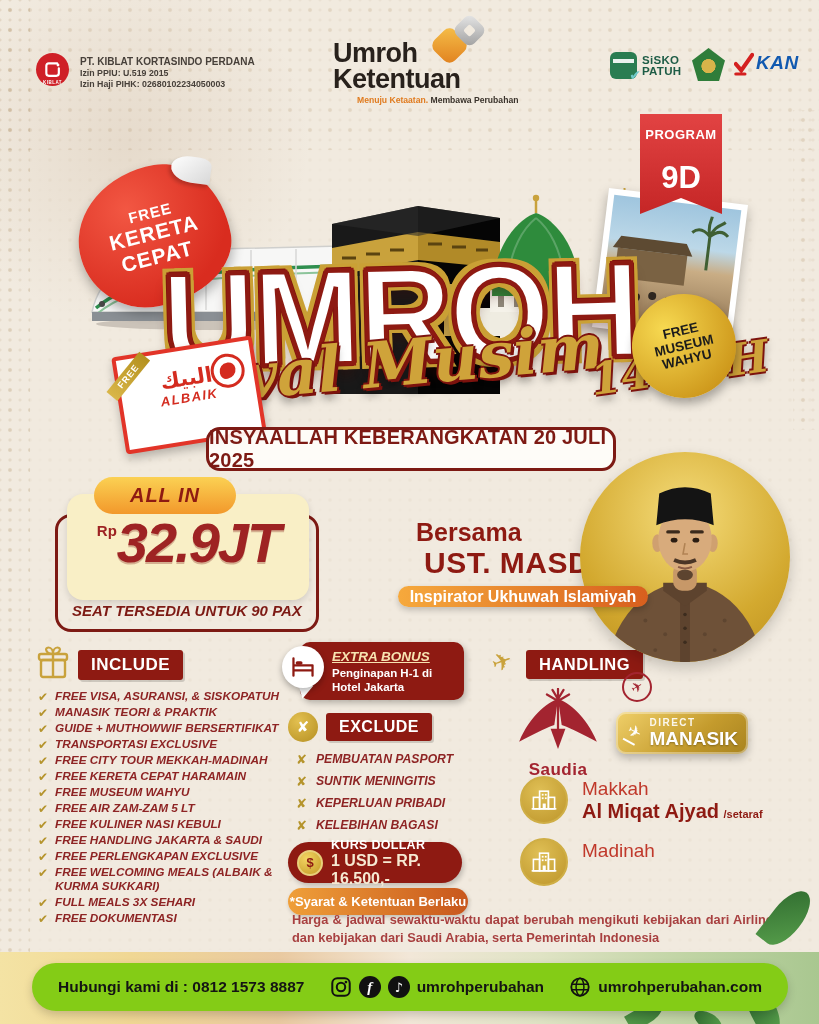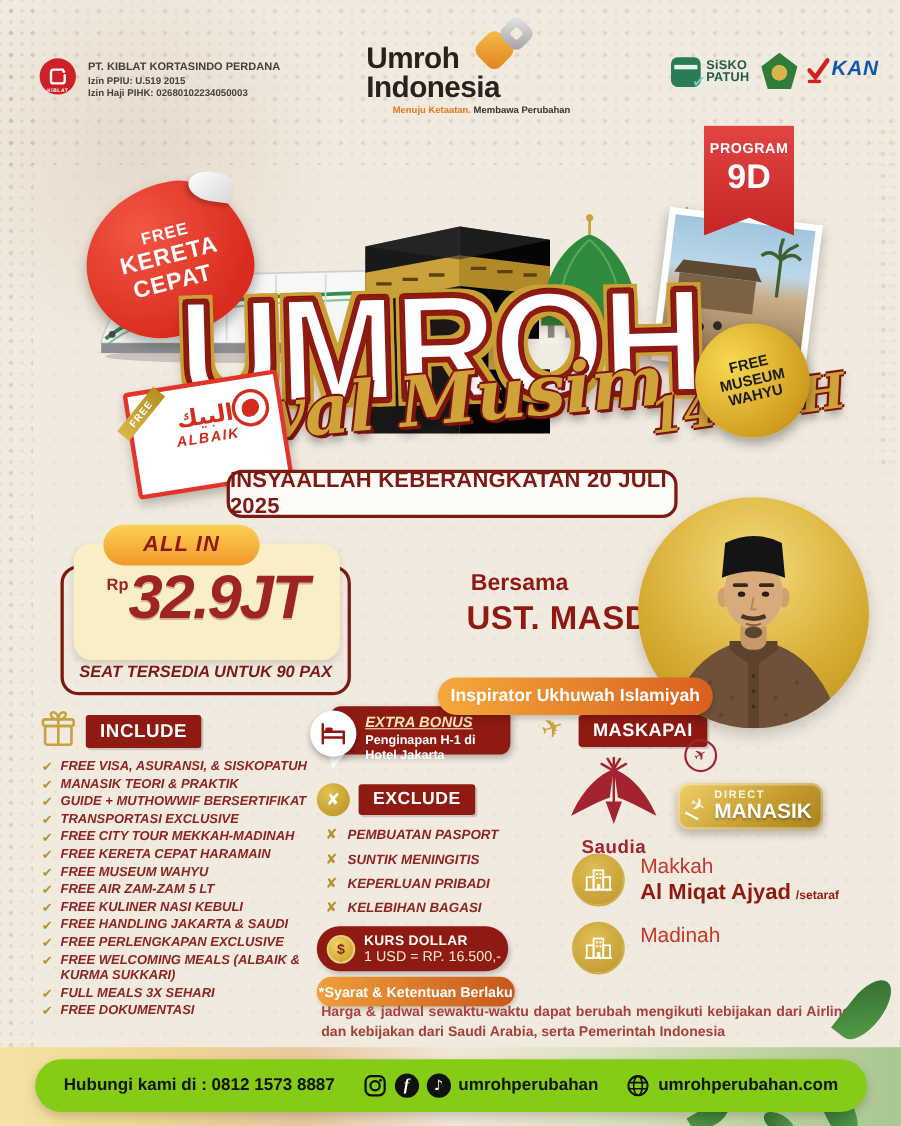--- a/index.html
+++ b/index.html
@@ -55,21 +55,21 @@
   .kan { left:734px; top:52px; display:flex; align-items:flex-start; gap:2px; }
   .kan-tx { font-size:19px; font-weight:900; font-style:italic; color:#1159b0; letter-spacing:.5px; }
 
   
   .ribbon { left:640px; top:114px; width:82px; height:100px; z-index:6;
     background:linear-gradient(180deg,#e24343 0%,#c52626 100%);
     clip-path:polygon(0 0,100% 0,100% 100%,50% 84%,0 100%);
     filter:drop-shadow(0 4px 5px rgba(0,0,0,.3));
     text-align:center; color:#fff; }
   .ribbon .r1 { margin-top:13px; font-size:13px; font-weight:900; letter-spacing:.5px; }
-  .ribbon .r2 { font-size:31px; font-weight:900; margin-top:1px; }
+  .ribbon .r2 { font-size:31px; font-weight:900; margin-top:18px; }
 
   
   .train { left:86px; top:212px; width:258px; height:120px; z-index:2; }
   .kaaba { left:316px; top:148px; width:198px; height:248px; z-index:2; }
   .dome { left:470px; top:188px; width:205px; height:148px; z-index:2; }
   .polaroid { left:600px; top:196px; width:140px; height:140px; transform:rotate(7deg);
     background:#fff; padding:6px; box-shadow:0 5px 12px rgba(0,0,0,.28); z-index:3; }
   .pol-img { width:100%; height:100%; position:relative; overflow:hidden;
     background:linear-gradient(180deg,#9fc5de 0%,#bcd8e8 34%,#c9ad85 52%,#8a6f4e 100%); }
 
@@ -139,42 +139,42 @@
     display:flex; align-items:center; justify-content:center;
     color:#8e1a12; font-size:20px; font-weight:900; font-style:italic; letter-spacing:1px; }
   .price-line { left:67px; top:510px; width:242px; text-align:center; z-index:3; color:#9e2323; }
   .price-rp { font-size:15px; font-weight:900; vertical-align:26px; }
   .price-amt { font-size:56px; font-weight:900; font-style:italic; letter-spacing:-2px;
     text-shadow:0 2px 0 rgba(125,26,20,.3); }
   .seat { left:55px; top:602px; width:264px; text-align:center; z-index:3;
     font-style:italic; font-weight:900; font-size:15px; color:#7d1a14; }
 
   
-  .bersama { left:428px; top:518px; font-size:21px; font-weight:900; color:#8e1a12;text-align:center; }
+  .bersama { left:416px; top:518px; font-size:25px; font-weight:900; color:#8e1a12;text-align:center; }
   .ust { left:424px; top:546px; font-size:30px; font-weight:900; color:#8e1a12; letter-spacing:.5px; }
-  .inspirator { left:398px; top:586px; width:250px; height:34px; border-radius:17px; z-index:4;
+  .inspirator { left:398px; top:586px; width:250px; height:21px; border-radius:17px; z-index:4;
     background:linear-gradient(90deg,#f6a93c,#d85f1e);
     display:flex; align-items:center; justify-content:center;
-    color:#fff; font-weight:700; font-size:16px; box-shadow:0 3px 6px rgba(0,0,0,.2);margin-top:30px; }
+    color:#fff; font-weight:700; font-size:16px; box-shadow:0 3px 6px rgba(0,0,0,.2); }
   .photo { left:580px; top:452px; width:210px; height:210px; border-radius:50%; overflow:hidden;
     background:radial-gradient(circle at 50% 30%, #f5dc7a, #d3a92f 62%, #bb8e1d);
     box-shadow:0 6px 14px rgba(0,0,0,.18); z-index:3; }
 
   
   .gift-ic { left:36px; top:645px; width:34px; height:36px; }
   .hdr-box { background:#8e1a12; color:#fff; font-weight:900; padding:5px 13px;
     border-radius:3px; box-shadow:2px 2px 0 rgba(0,0,0,.15); display:inline-block; }
   .include-hdr { left:78px; top:650px; font-size:17px; letter-spacing:.5px; }
   .include-list { left:38px; top:690px; width:254px; list-style:none; }
   .include-list li { display:flex; gap:7px; margin-bottom:2px;
     font-style:italic; font-weight:900; font-size:11.8px; line-height:1.17; color:#8e2424; }
   .chk { color:#b5942c; font-family:"DejaVu Sans",sans-serif; font-size:12px; font-style:normal; flex:0 0 auto; }
 
   
-  .extra-card { left:300px; top:642px; width:164px; height:44px; background:#8e1a12;
+  .extra-card { left:300px; top:642px; width:164px; height:58px; background:#8e1a12;
     border-radius:10px; padding:7px 8px 6px 32px; box-shadow:2px 3px 6px rgba(0,0,0,.25); z-index:2; }
   .extra-title { color:#f7e3b0; font-size:13.5px; font-weight:900; font-style:italic;
     text-decoration:underline; }
   .extra-text { color:#fff; font-weight:700; font-size:11.5px; line-height:1.25; width:118px; margin-top:2px; }
   .extra-pin { left:282px; top:646px; width:42px; height:42px; background:#fff; border-radius:50%;
     display:flex; align-items:center; justify-content:center; z-index:3;
     box-shadow:0 3px 6px rgba(0,0,0,.3); }
   .pin-tail { left:296px; top:684px; width:0; height:0; z-index:2;
     border-left:8px solid transparent; border-right:8px solid transparent;
     border-top:15px solid #fff; transform:rotate(12deg); }
@@ -188,21 +188,21 @@
     font-style:italic; font-weight:900; font-size:12.2px; color:#8e2424; }
   .xmk { color:#b5942c; font-family:"DejaVu Sans",sans-serif; font-size:13px; font-style:normal; }
   .kurs { left:288px; top:842px; width:174px; height:41px; background:#8e1a12; border-radius:21px;
     display:flex; align-items:center; gap:8px; padding-left:9px;
     box-shadow:2px 3px 5px rgba(0,0,0,.2); }
   .coin { width:26px; height:26px; border-radius:50%; flex:0 0 auto;
     background:radial-gradient(circle at 35% 30%,#f3d463,#c39a25); border:2px solid #e8cf7a;
     display:flex; align-items:center; justify-content:center;
     color:#8e1a12; font-weight:900; font-size:13px; }
   .kurs .k1 { color:#fff; font-weight:900; font-size:12.5px; letter-spacing:.3px; }
-  .kurs .k2 { color:#f6e9d2; font-weight:400; font-size:13px; }
+  .kurs .k2 { color:#f6e9d2; font-weight:700; font-size:16px; }
   .terms { left:288px; top:888px; width:180px; height:27px; border-radius:14px;
     background:linear-gradient(90deg,#ef9f39,#c8571d); box-shadow:1px 2px 4px rgba(0,0,0,.2);
     display:flex; align-items:center; justify-content:center;
     color:#fff; font-weight:800; font-size:13px; }
 
   
   .mask-plane { left:492px; top:648px; font-size:24px; color:#c9a23c;
     font-family:"DejaVu Sans",sans-serif; transform:rotate(-20deg); }
   .mask-hdr { left:526px; top:650px; font-size:16.5px; letter-spacing:.5px; }
   .saudia { left:508px; top:688px; width:100px; height:74px; }
@@ -274,21 +274,21 @@
     <span class="kiblat-mini">KIBLAT</span>
   </div>
   <div class="abs company">
     <div class="l1">PT. KIBLAT KORTASINDO PERDANA</div>
     <div class="l2">Izin PPIU: U.519 2015</div>
     <div class="l2">Izin Haji PIHK: 02680102234050003</div>
   </div>
 
   <div class="abs brand">
     <div class="bn">Umroh</div>
-    <div class="bn">Indonesia</div>
+    <div class="bn">Ketentuan</div>
     <div class="tg"><span class="tg-a">Menuju Ketaatan.</span><span class="tg-b"> Membawa Perubahan</span></div>
   </div>
   <div class="abs up-mono">
     <div class="up-u"></div>
     <div class="up-p"></div>
   </div>
 
   <div class="abs sisko">
     <div class="sisko-ic">
       <div class="band"></div>
@@ -542,21 +542,21 @@
   <div class="abs kurs">
     <div class="coin">$</div>
     <div>
       <div class="k1">KURS DOLLAR</div>
       <div class="k2">1 USD = RP. 16.500,-</div>
     </div>
   </div>
   <div class="abs terms">*Syarat &amp; Ketentuan Berlaku</div>
 
   <div class="abs mask-plane">✈</div>
-  <div class="abs hdr-box mask-hdr">MASKAPAI</div>
+  <div class="abs hdr-box mask-hdr">HANDLING</div>
   <svg class="abs saudia" viewBox="0 0 100 80">
     <path d="M8,58 C20,30 38,16 50,12 L46,40 C34,44 20,52 8,58 Z" fill="#a32430"></path>
     <path d="M92,58 C80,30 62,16 50,12 L54,40 C66,44 80,52 92,58 Z" fill="#a32430"></path>
     <polygon points="42,44 50,66 58,44" fill="#a32430"></polygon>
     <path d="M50,14 V44 M50,14 L38,7 M50,14 L62,7 M50,12 L44,2 M50,12 L56,2 M50,13 L50,1" stroke="#a32430" stroke-width="2.4" fill="none" stroke-linecap="round"></path>
   </svg>
   <div class="abs saudia-lb">Saudia</div>
 
   <div class="abs start-ic">
       <span>✈</span>

